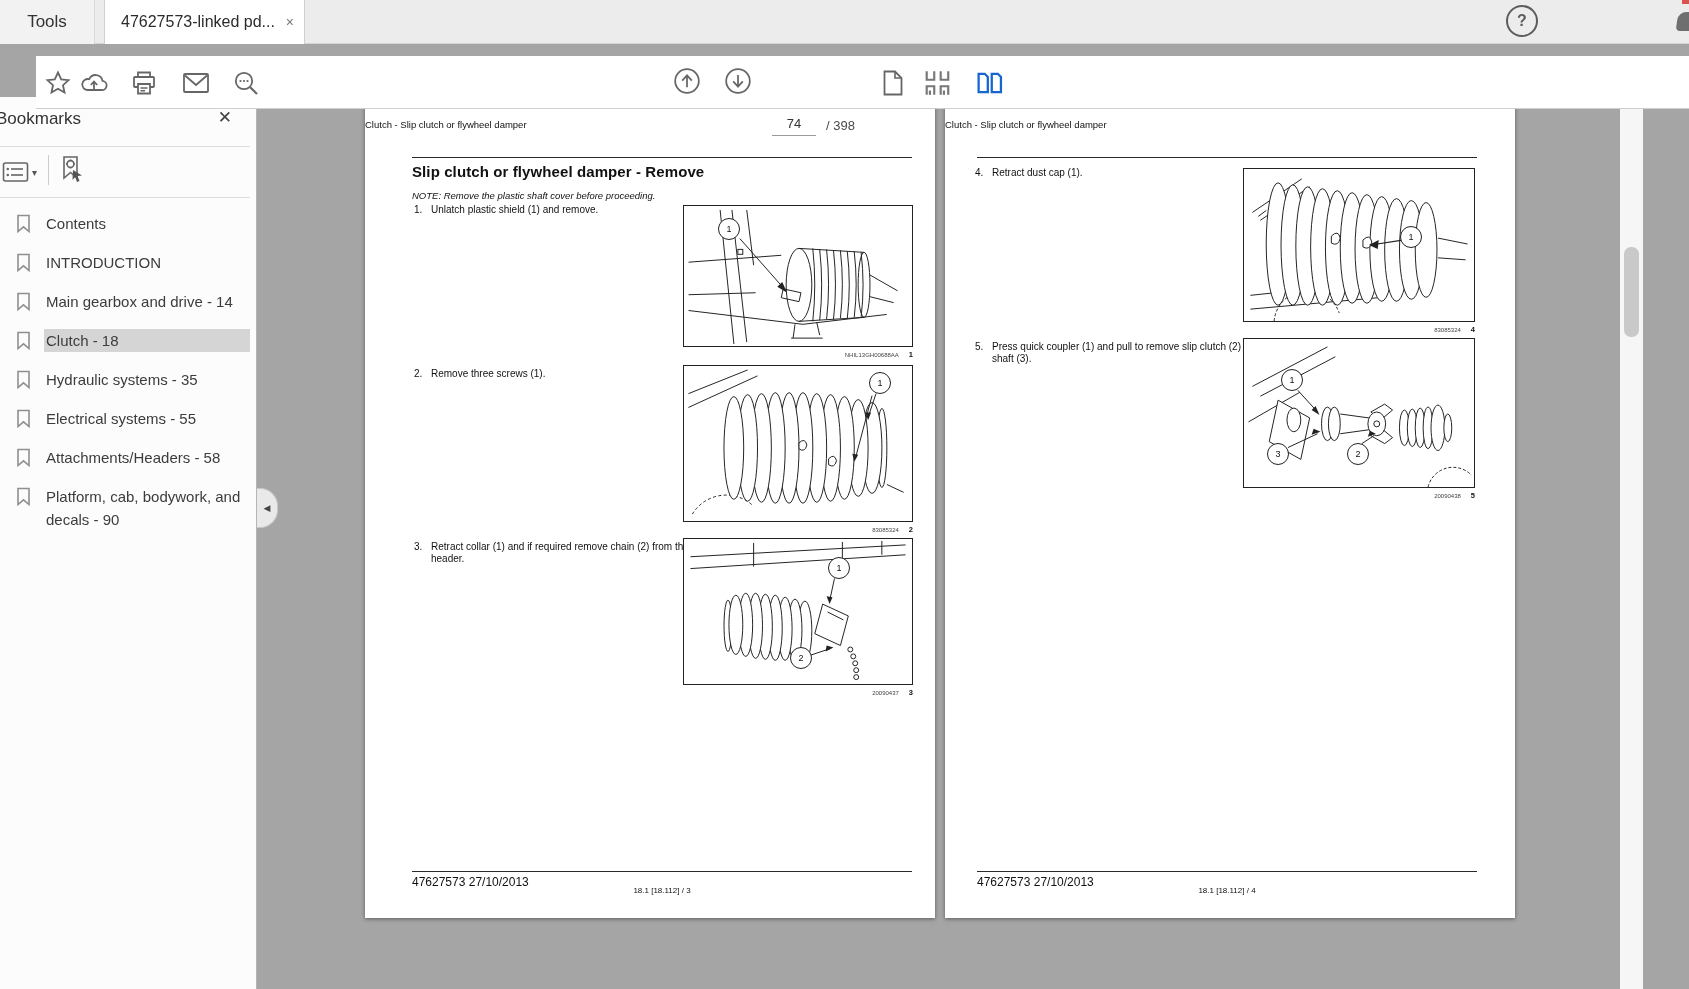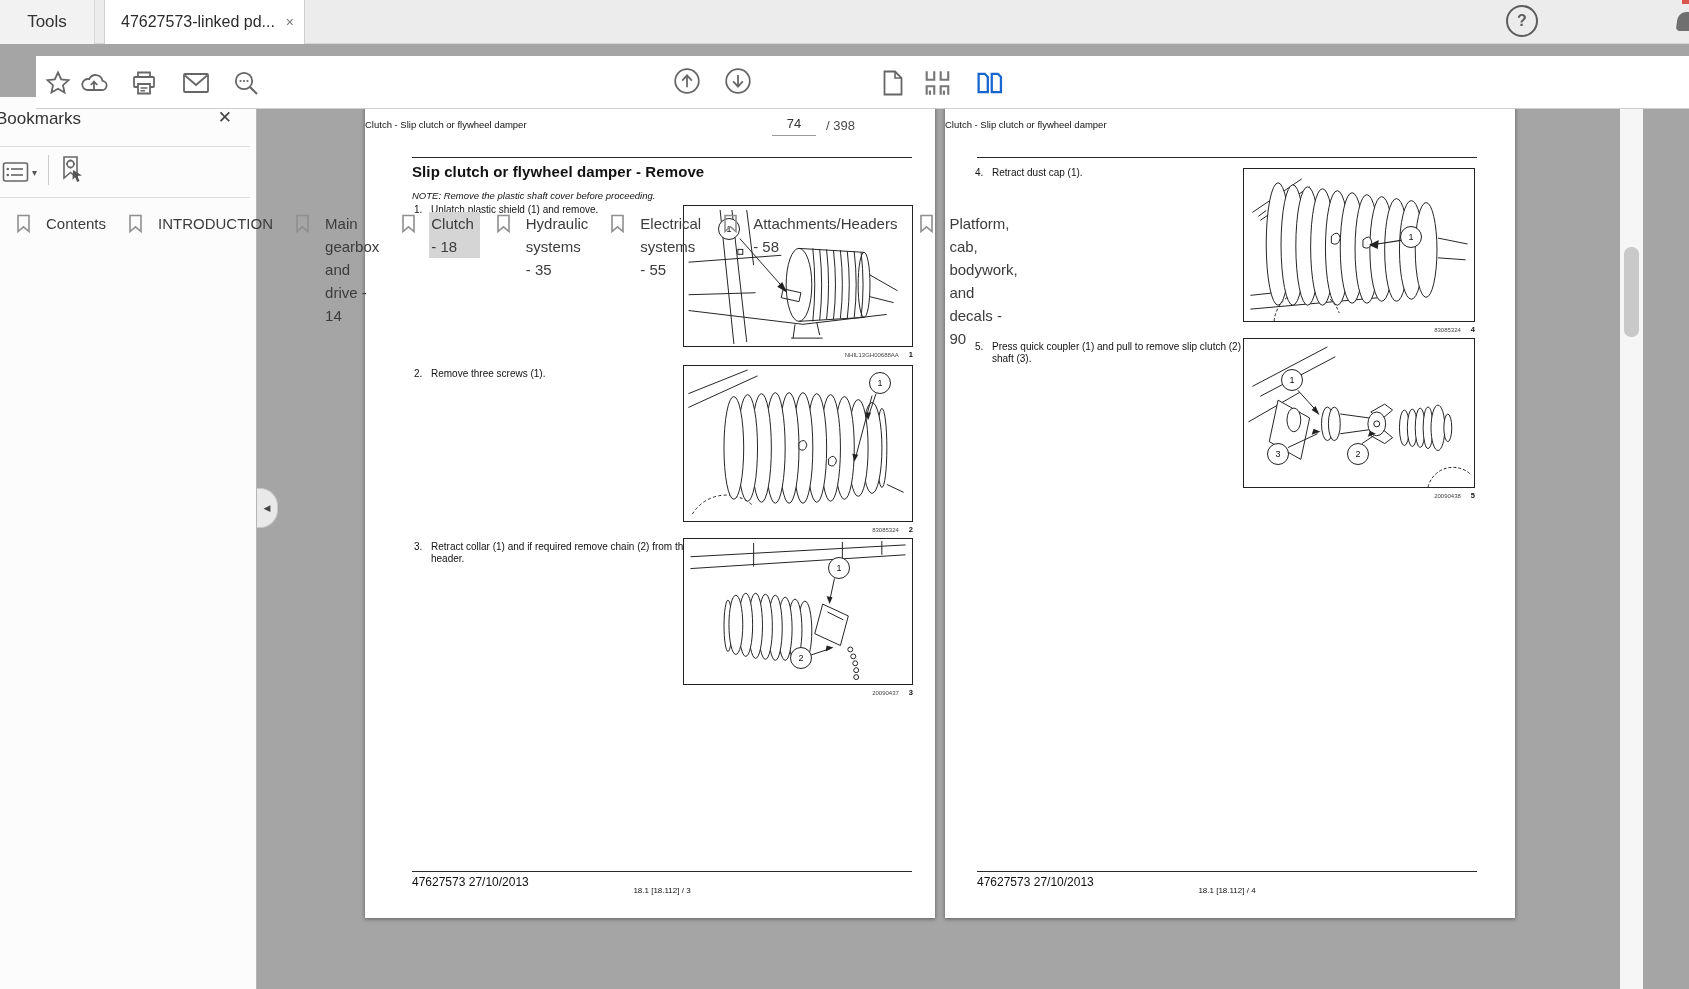--- a/index.html
+++ b/index.html
@@ -25,21 +25,21 @@
   
   .bm-panel { position:absolute; left:0; top:97px; width:257px; height:892px; background:#fcfcfc; border-right:1px solid #b5b5b5; z-index:10; }
   .bm-title { position:absolute; left:-4px; top:12px; font-size:17px; color:#333; }
   .bm-close { position:absolute; right:24px; top:10px; font-size:17px; color:#444; }
   .bm-rule1 { position:absolute; left:0; top:49px; width:250px; height:1px; background:#dcdcdc; }
   .bm-rule2 { position:absolute; left:0; top:100px; width:250px; height:1px; background:#dcdcdc; }
   .bm-tools { position:absolute; left:2px; top:57px; height:36px; display:flex; align-items:center; }
   .bm-vdiv { position:absolute; left:48px; top:58px; width:1px; height:30px; background:#cccccc; }
   .bm-seek { position:absolute; left:58px; top:58px; }
   .caret { font-size:10px; color:#555; margin-left:2px; }
-  .bm-list { position:absolute; left:0; top:108px; width:250px; display:flex; flex-direction:row; }
+  .bm-list { position:absolute; left:0; top:108px; width:250px; display:flex; flex-direction:column; }
   .bm-row { display:flex; align-items:flex-start; padding:7px 0 7px 16px; }
   .bm-ico { width:28px; flex:none; padding-top:2px; }
   .bm-label { flex:1; font-size:15px; line-height:23px; color:#3c3c3c; padding:0 6px 0 2px; }
   .bm-row.active .bm-label { background:#d5d5d5; }
   .collapse-handle { position:absolute; left:257px; top:488px; width:21px; height:40px; background:#e9e9e9; border:1px solid #c9c9c9; border-left:none; border-radius:0 18px 18px 0; display:flex; align-items:center; justify-content:center; font-size:9px; color:#444; z-index:11; }
 
   
   .doc-area { position:absolute; left:258px; top:97px; width:1431px; height:892px; background:#a5a5a5; }
   .scroll-track { position:absolute; left:1362px; top:0; width:23px; height:892px; background:#f6f6f6; }
   .scroll-thumb { position:absolute; left:4px; top:150px; width:15px; height:90px; background:#c9c9c9; border-radius:7px; }

